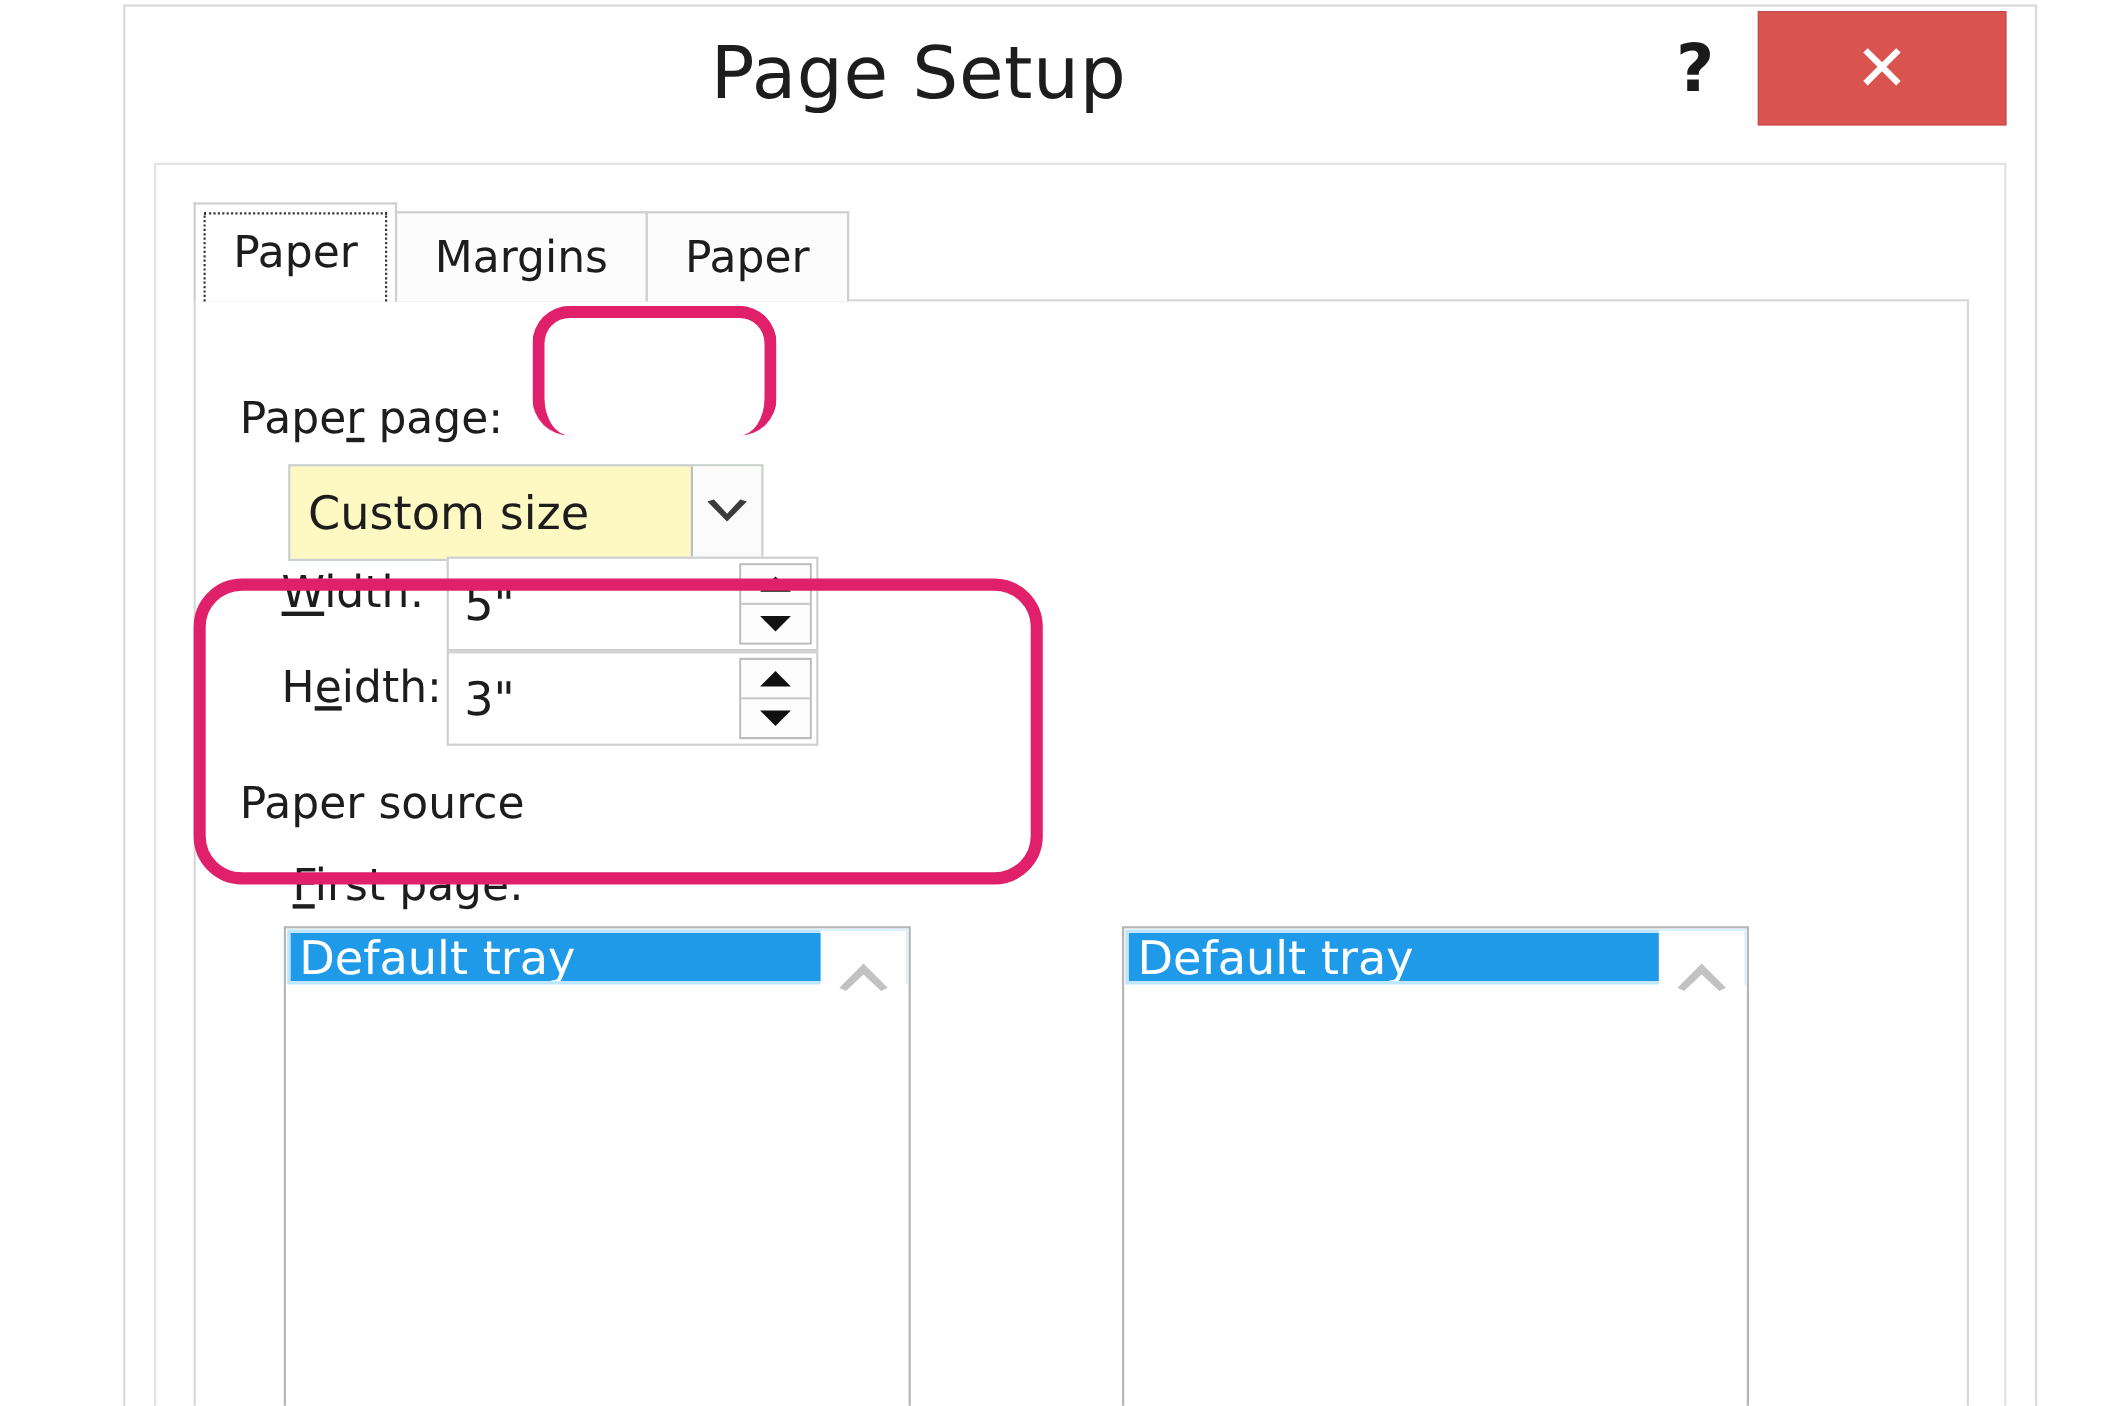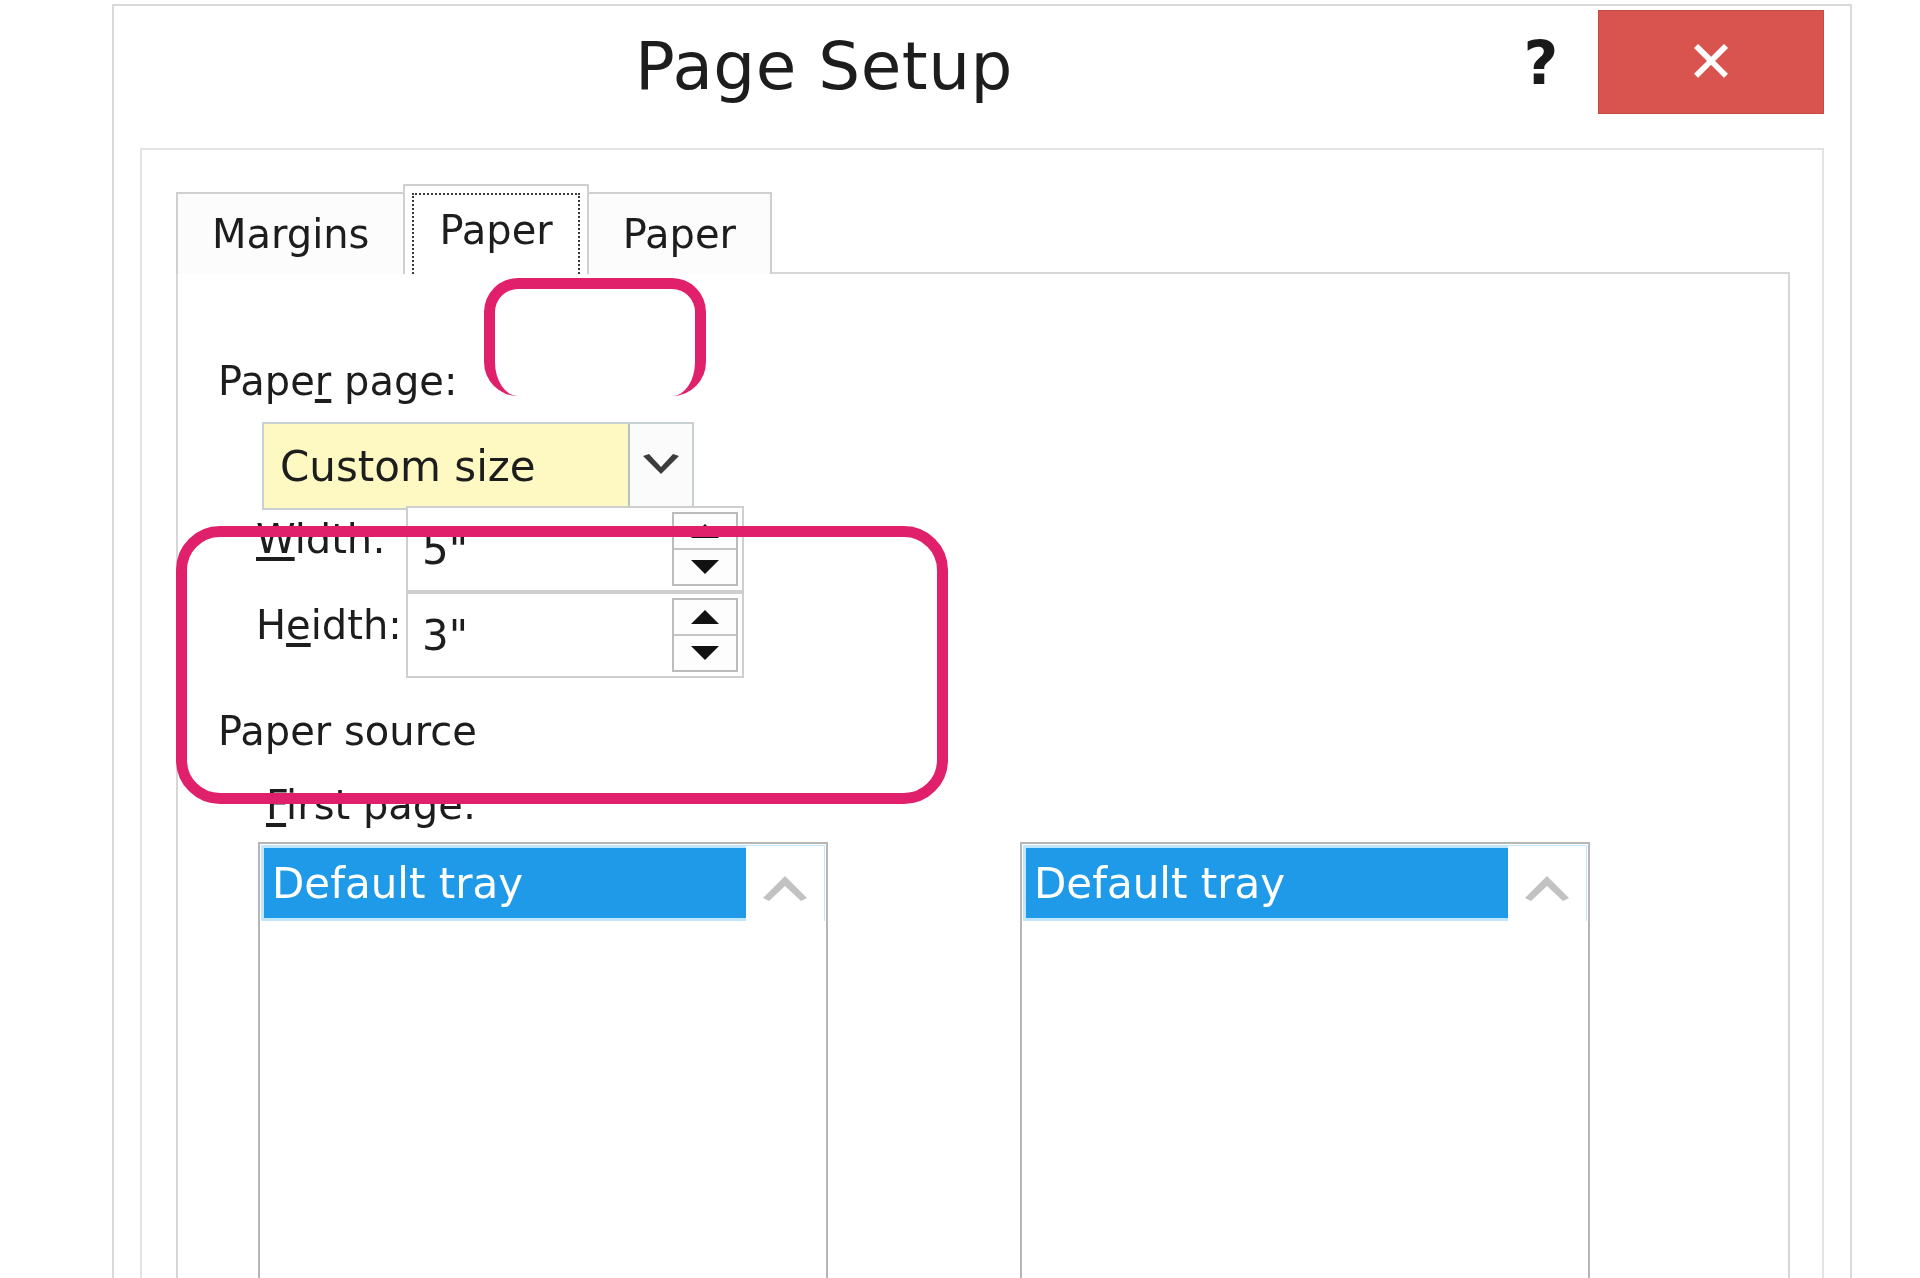--- a/index.html
+++ b/index.html
@@ -45,20 +45,21 @@
     position: absolute;
     left: 0;
     top: 22px;
     width: 1420px;
     text-align: center;
     font-size: 66px;
     font-weight: 400;
     color: #1d1d1d;
     letter-spacing: 0.5px;
     font-family: "DejaVu Sans", sans-serif;
+    padding-left: 11px;
   }
 
   .help-button {
     position: absolute;
     left: 1392px;
     top: 20px;
     width: 70px;
     height: 74px;
     font-size: 60px;
     font-weight: 700;
@@ -263,21 +264,21 @@
     border: 2px solid #b6b6b6;
     background: #ffffff;
     overflow: hidden;
   }
   .listbox .lb-inner {
     position: absolute;
     left: 0; right: 0; top: 0; bottom: 0;
     padding: 4px;
   }
   .listbox .lb-item {
-    height: 70px;
+    height: 44px;
     display: flex;
     align-items: center;
     padding-left: 8px;
     font-size: 42px;
     font-family: "DejaVu Sans", sans-serif;
     color: #1d1d1d;
   }
   .listbox .lb-item.selected {
     background: #1f9ae8;
     color: #ffffff;
@@ -311,26 +312,26 @@
       <div class="help-button">?</div>
 
       <div class="close-button">
         <span class="x-glyph">✕</span>
       </div>
     </div>
 
     <div class="dialog-body">
 
       <div class="tabstrip">
-        <div class="tab">
-          <span>Margins</span>
-        </div>
         <div class="tab selected">
           <span class="focus-dots"></span>
           <span>Paper</span>
+        </div>
+        <div class="tab">
+          <span>Margins</span>
         </div>
         <div class="tab">
           <span>Paper</span>
         </div>
       </div>
 
       <div class="content-panel">
 
         <div class="field-label" style="left:40px; top:84px;">
           <span>Pape</span><span class="ul">r</span><span> page:</span>

